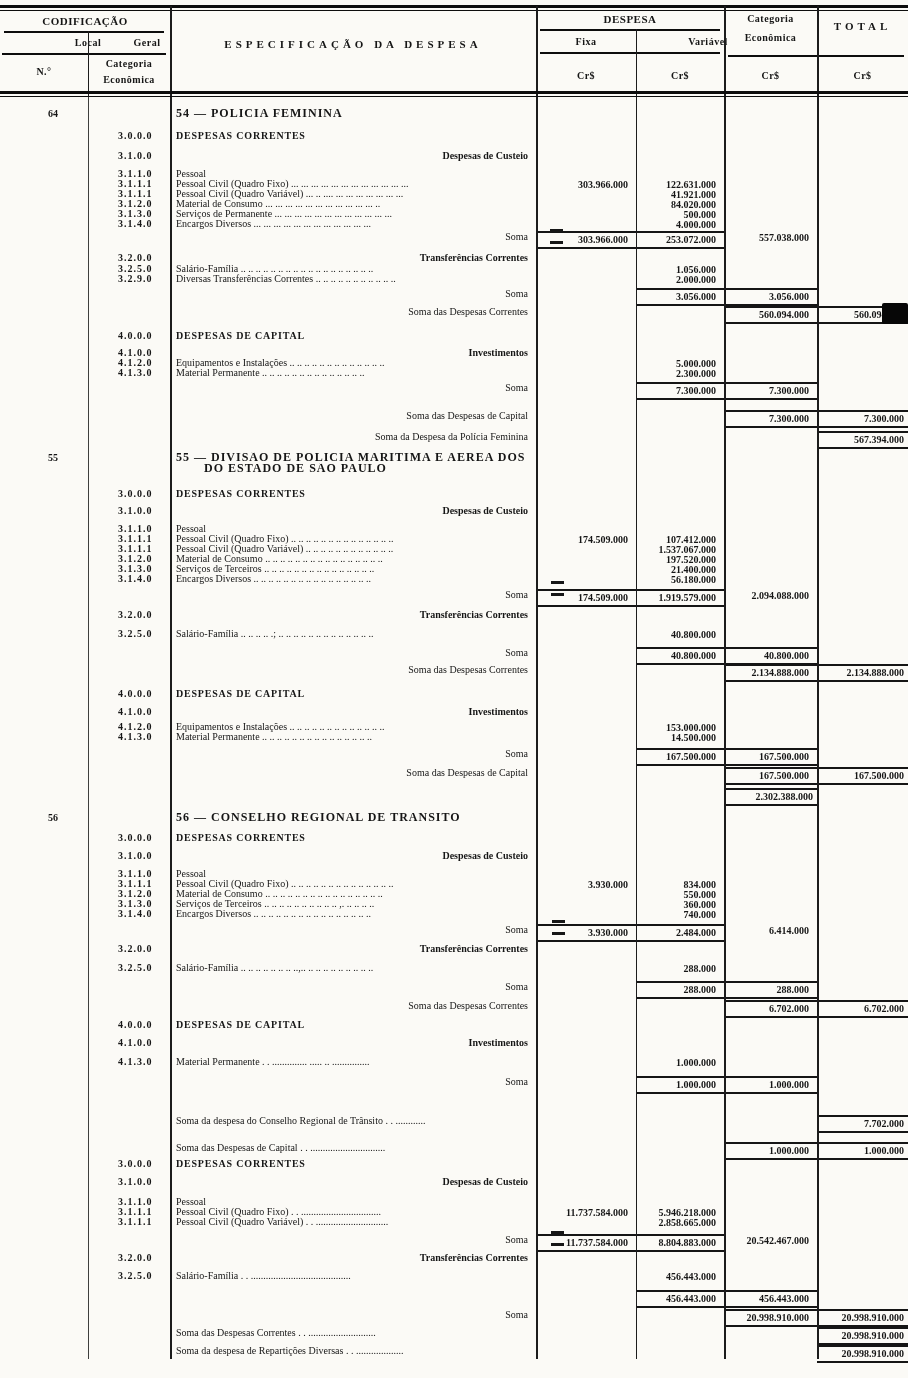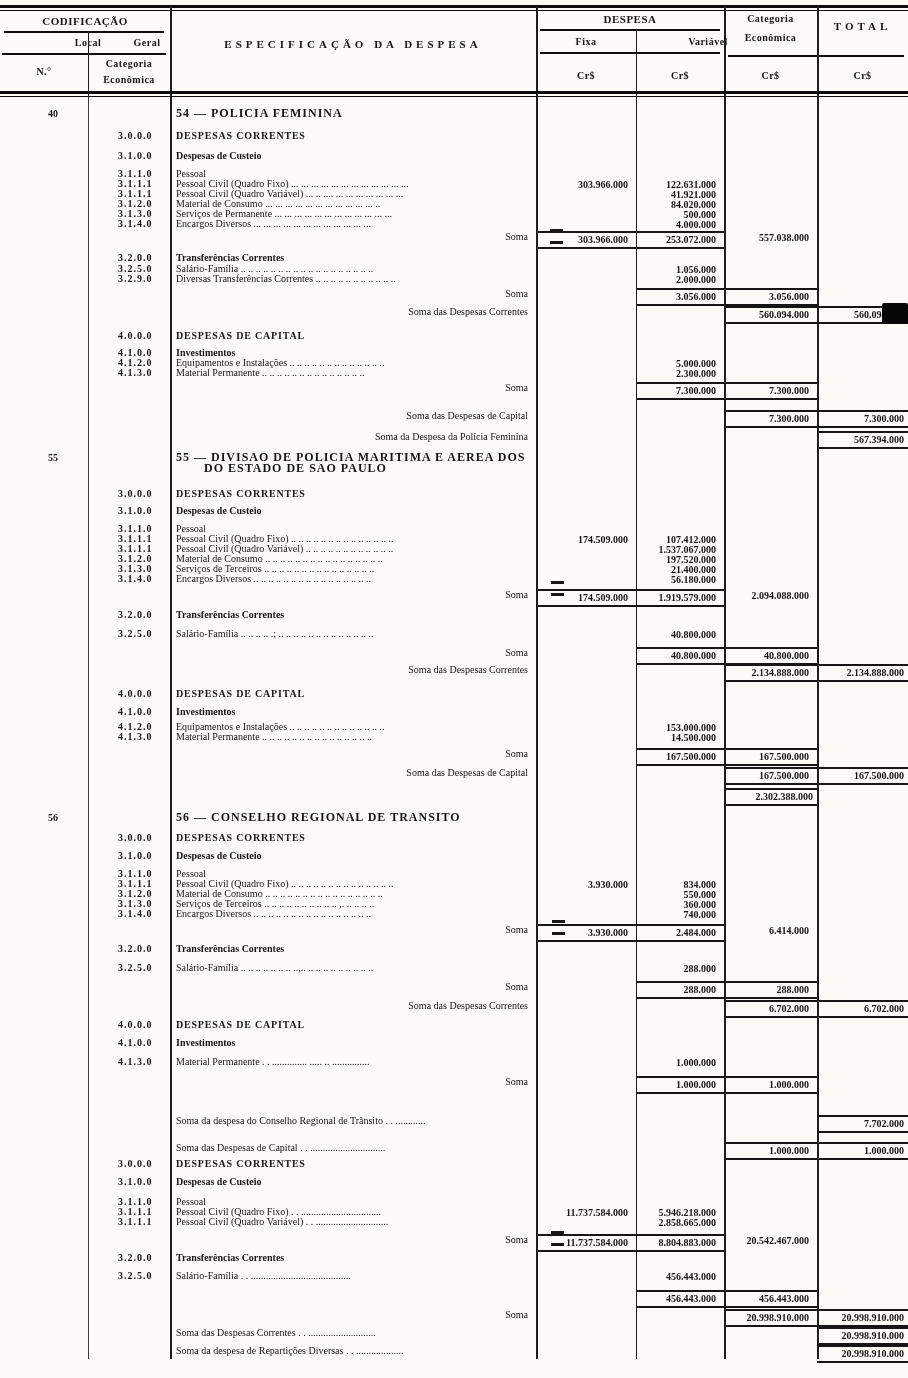--- a/index.html
+++ b/index.html
@@ -24,21 +24,21 @@
   .cell{min-height:11px;}
   .code-text{font-weight:bold;font-size:10px;line-height:11px;}
   .c-local{text-align:right;padding-right:30px;}
   .c-geral{text-align:left;padding-left:30px;letter-spacing:1px;}
   .c-espec{font-size:10px;line-height:11px;padding-left:6px;padding-right:8px;overflow:hidden;}
   .c-espec .lbl{white-space:nowrap;overflow:hidden;}
   .c-espec .l2{margin-left:28px;}
   .a-right .lbl{text-align:right;}
   .st-title .lbl{font-weight:bold;letter-spacing:1px;font-size:12px;}
   .st-caps .lbl{font-weight:bold;letter-spacing:.8px;}
-  .st-bold .lbl{font-weight:bold;}
+  .st-bold .lbl{font-weight:bold;text-align:right;}
   .amt{text-align:right;font-weight:bold;font-size:10px;line-height:11px;padding:1px 8px 2px 0;}
   .c-total{padding-right:4px;}
   .lined{border-top:2px solid #151515;border-bottom:2px solid #151515;}
   
   .blob{position:absolute;background:#070707;border-radius:2px;}
   .tick{position:absolute;width:13px;height:3px;background:#161616;}
 </style>
 </head>
 <body>
 
@@ -81,21 +81,21 @@
     <div class="vline" style="left:636px;top:29px;width:1px;height:68px;"></div>
     <div class="vline" style="left:724px;top:6px;width:2px;height:91px;"></div>
     <div class="vline" style="left:817px;top:6px;width:2px;height:91px;"></div>
   </div>
 
   <div class="hline" style="left:0;top:91px;width:908px;height:3px;"></div>
   <div class="hline" style="left:0;top:96px;width:908px;height:1px;"></div>
 
   <div class="tbody" id="tbody">
       <div class="row" style="top: 11px;">
-        <div class="cell c-local code-text">40</div>
+        <div class="cell c-local code-text">64</div>
         <div class="cell c-geral code-text"></div>
         <div class="cell c-espec st-title">
           <div class="lbl">54 — POLICIA FEMININA</div>
         </div>
         <div class="cell amt c-fixa"></div>
         <div class="cell amt c-var"></div>
         <div class="cell amt c-cat"></div>
         <div class="cell amt c-total"></div>
       </div>
       <div class="row" style="top: 33px;">

